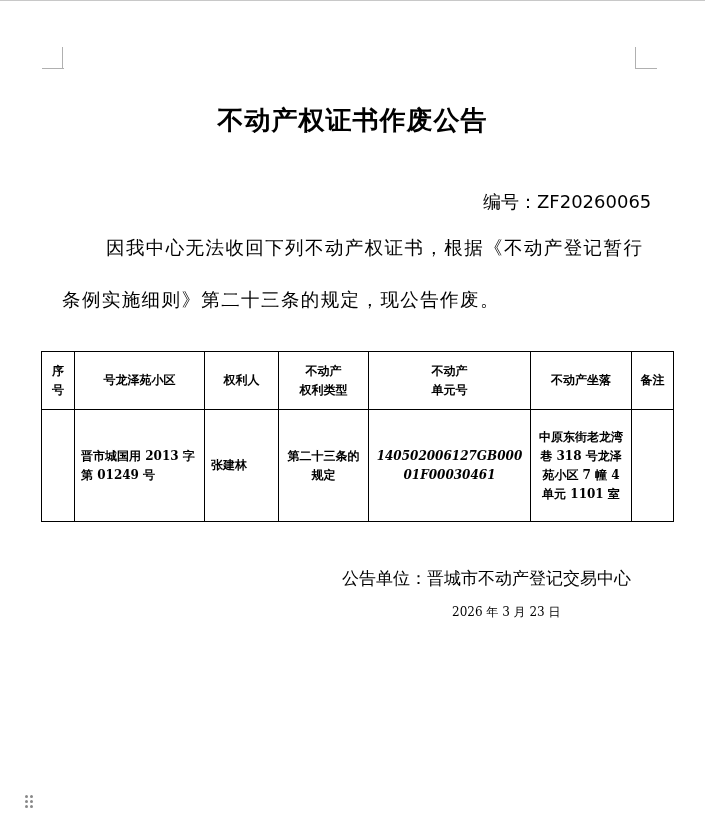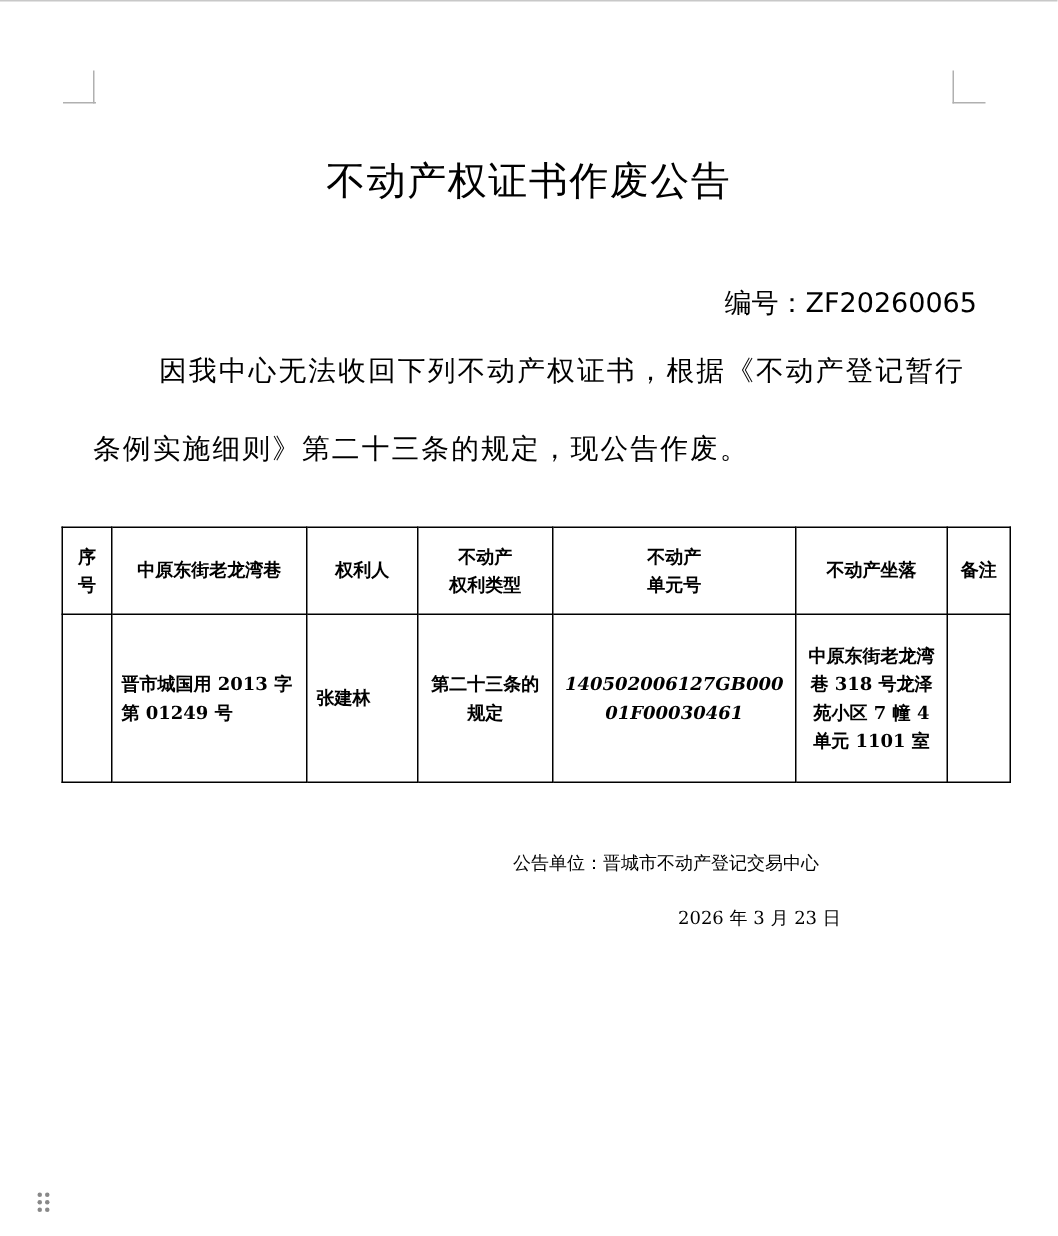--- a/index.html
+++ b/index.html
@@ -3,32 +3,32 @@
 <meta charset="utf-8">
 <style>
   html, body { margin:0; padding:0; }
   body { width:705px; height:824px; background:#ffffff; position:relative; overflow:hidden;
          font-family:"DejaVu Serif","Liberation Serif", serif; color:#000; }
   .topline { position:absolute; left:0; top:0; width:705px; height:1px; background:#c8c8c8; }
   .crop { position:absolute; }
   .crop .v { position:absolute; width:1px; height:22px; background:#b0b0b0; }
   .crop .h { position:absolute; height:1px; width:22px; background:#b0b0b0; }
   .title { position:absolute; left:0; width:705px; top:103px; text-align:center;
-           font-family:"DejaVu Serif","Liberation Serif", serif; font-size:26px; font-weight:normal; letter-spacing:1px; }
+           font-family:"DejaVu Serif","Liberation Serif", serif; font-size:26px; font-weight:bold; letter-spacing:1px; }
   .docno { position:absolute; left:483px; top:190px; font-family:"DejaVu Sans","Liberation Sans", sans-serif; font-size:18px; }
   .para { position:absolute; left:62px; top:222px; width:590px; font-family:"DejaVu Sans","Liberation Sans", sans-serif;
           font-size:18.5px; line-height:52px; letter-spacing:1.4px; text-indent:44px; }
   table.t { position:absolute; left:41px; top:351px; border-collapse:collapse; font-size:12px; font-weight:bold;
             font-family:"DejaVu Serif","Liberation Serif", serif; }
   table.t td, table.t th { border:1px solid #000; padding:0; text-align:center; vertical-align:middle; line-height:19px; }
   table.t th { height:57px; font-weight:bold; }
   table.t td { height:111px;margin-left:32px; }
   .c0{width:32px}.c1{width:129px}.c2{width:73px}.c3{width:89px}.c4{width:161px}.c5{width:100px}.c6{width:41px}
   .left { text-align:left !important; padding-left:6px !important; }
-  .footer-unit { position:absolute; left:342px; top:567px; font-family:"DejaVu Sans","Liberation Sans", sans-serif; font-size:12px; }
+  .footer-unit { position:absolute; left:342px; top:567px; font-family:"DejaVu Sans","Liberation Sans", sans-serif; font-size:17px; }
   .footer-date { position:absolute; left:452px; top:604px; font-family:"DejaVu Serif","Liberation Serif", serif; font-size:12px; }
   .grip { position:absolute; left:25px; top:795px; width:10px; height:14px; }
   .grip i { position:absolute; width:3px; height:3px; background:#888; border-radius:50%; }
 </style>
 </head>
 <body>
 
 <div class="topline"></div>
 
 <div class="crop" style="left:42px;top:47px;">
@@ -41,21 +41,21 @@
 </div>
 
 <div class="title">不动产权证书作废公告</div>
 <div class="docno">编号：ZF20260065</div>
 <div class="para">因我中心无法收回下列不动产权证书，根据《不动产登记暂行条例实施细则》第二十三条的规定，现公告作废。</div>
 
 <table class="t">
   <tbody>
       <tr>
     <th class="c0"><span>序</span><br><span>号</span></th>
-    <th class="c1">中原东街老龙湾巷</th>
+    <th class="c1">号龙泽苑小区</th>
     <th class="c2">权利人</th>
     <th class="c3"><span>不动产</span><br><span>权利类型</span></th>
     <th class="c4"><span>不动产</span><br><span>单元号</span></th>
     <th class="c5">不动产坐落</th>
     <th class="c6">备注</th>
   </tr>
   <tr>
     <td></td>
     <td class="left">晋市城国用 2013 字第 01249 号</td>
     <td class="left">张建林</td>

